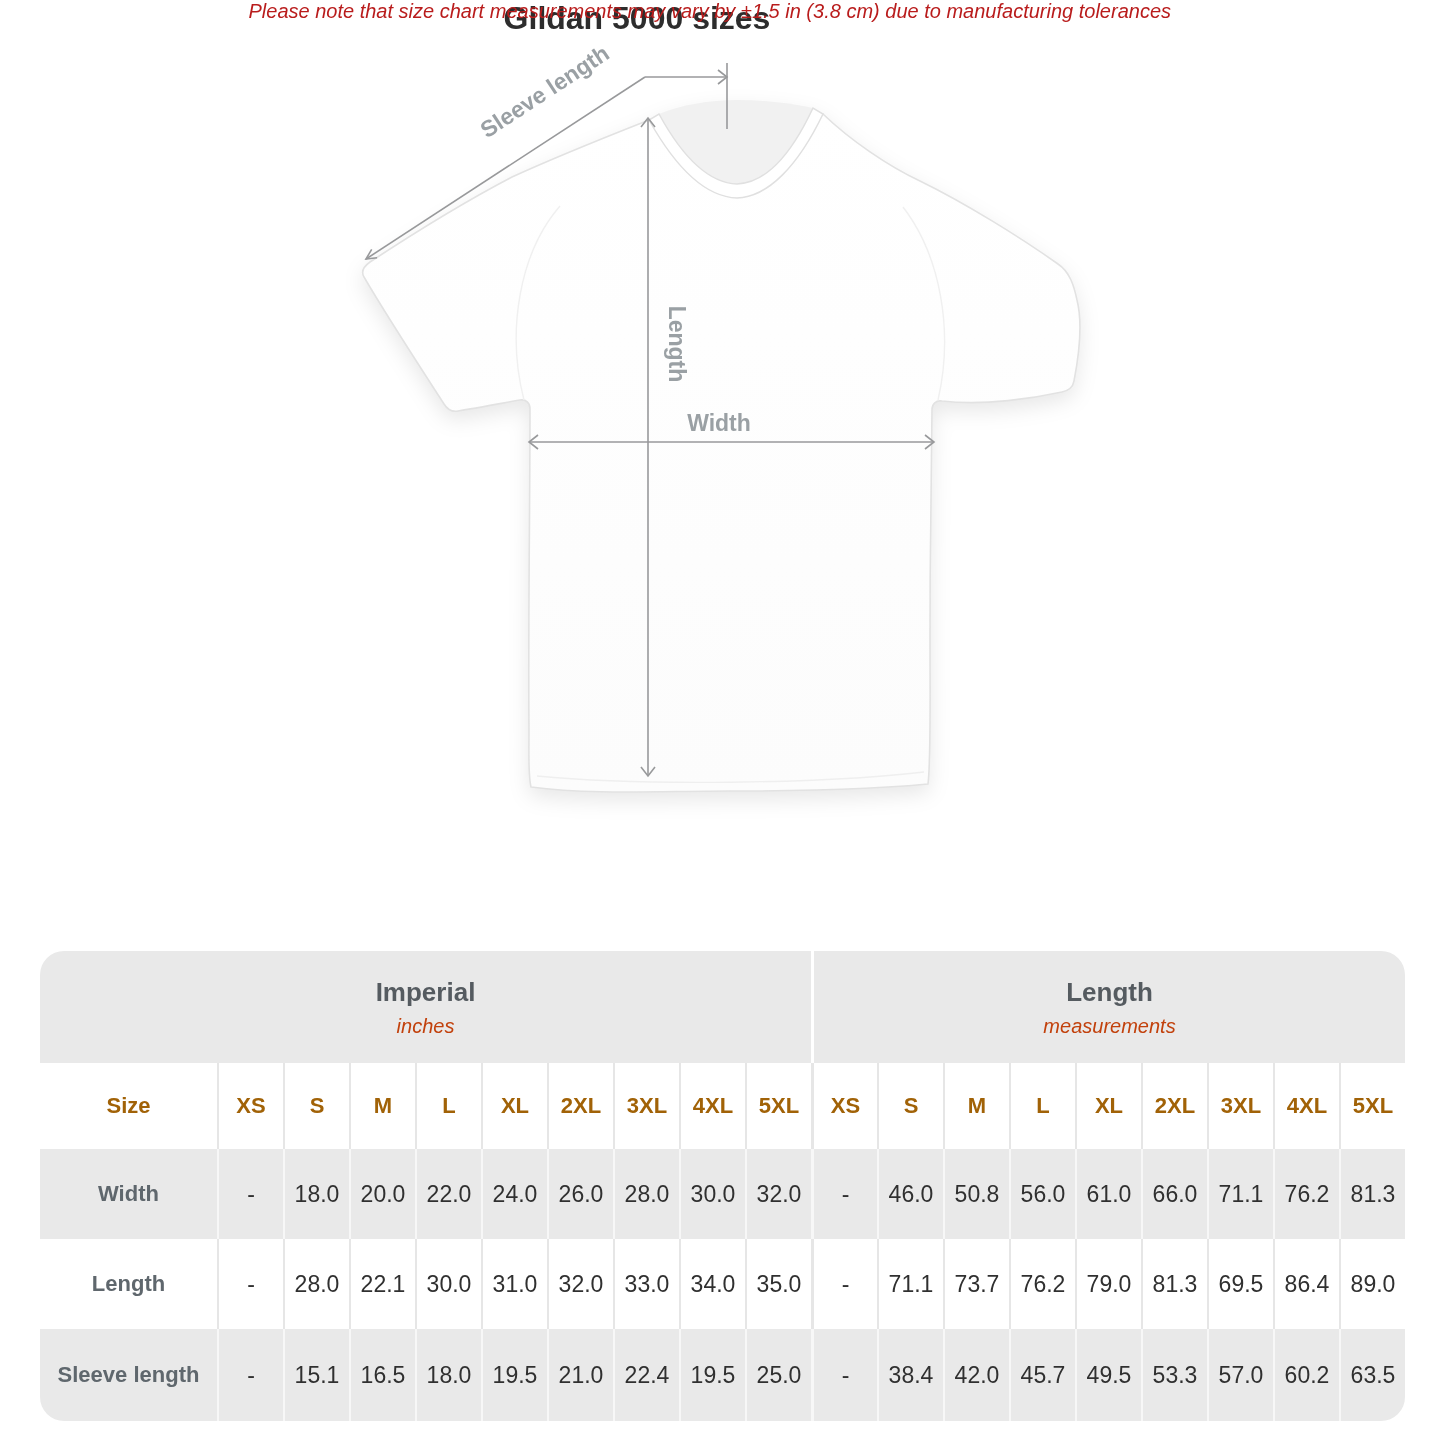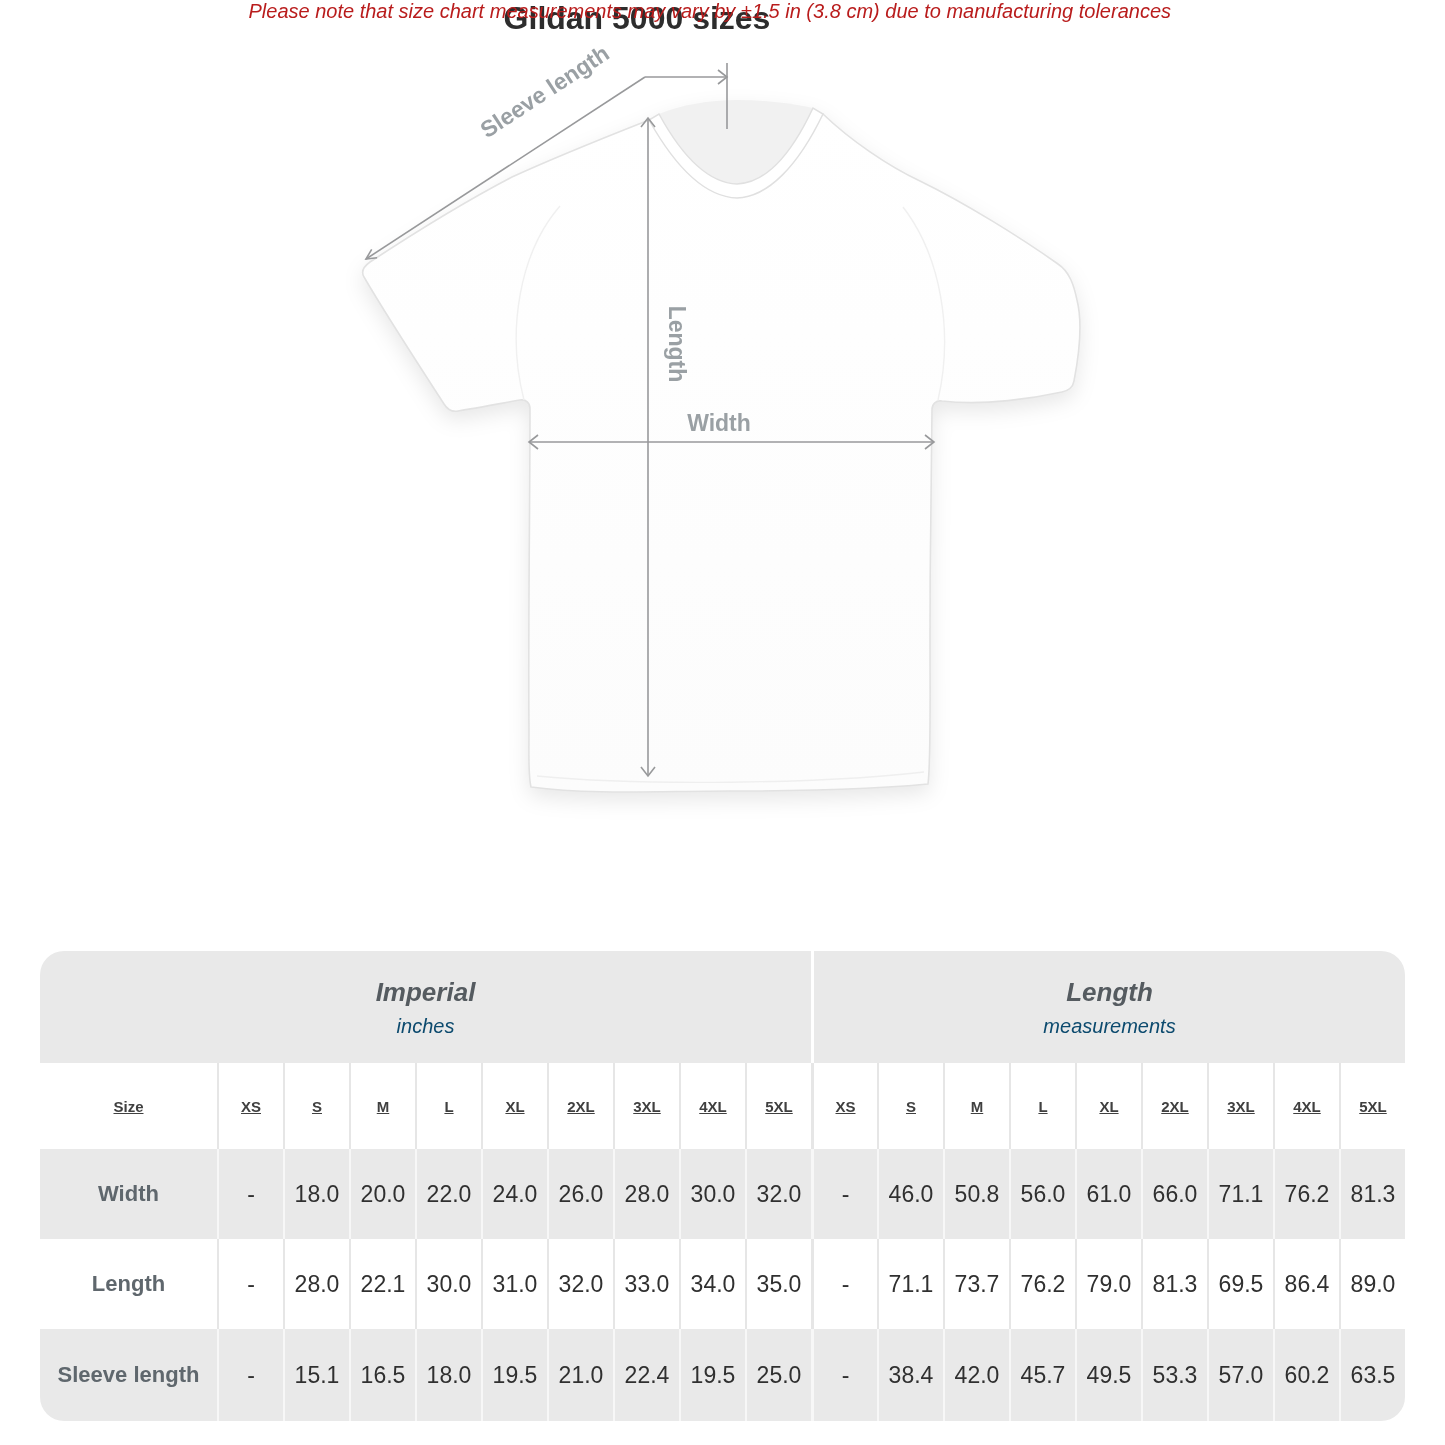--- a/index.html
+++ b/index.html
@@ -29,36 +29,36 @@
   .size-table {
     position:absolute; left:40px; top:951px; width:1365px; height:470px;
     border-radius:24px; overflow:hidden; background:#fff;
   }
   .unit-band { display:grid; grid-template-columns:771px 3px auto; height:112px; }
   .unit-band .gap { background:#ffffff; }
   .unit-sec {
     background:#e9e9e9; display:flex; flex-direction:column;
     align-items:center; justify-content:center; gap:7px;
   }
-  .unit-name { font-size:26px; font-weight:bold; font-style:italic; color:#555b60; }
-  .unit-sub  { font-size:20px; font-style:italic; color:#0c4a6e; }
+  .unit-name { font-size:26px; font-weight:bold; color:#555b60; }
+  .unit-sub  { font-size:20px; font-style:italic; color:#c2410c; }
 
   .trow { display:grid; grid-template-columns:177px repeat(18, 1fr); }
   .trow > div {
     display:flex; align-items:center; justify-content:center;
     text-align:center; line-height:1;
   }
   .trow > div + div { border-left:2px solid var(--sep); }
   .trow > div:nth-child(11) { border-left-width:3px; }
   .row-white { background:#ffffff; --sep:#e6e6e6; }
   .row-gray  { background:#e9e9e9; --sep:#f7f7f7; }
   .thead { height:86px; }
   .drow  { height:90px; }
   .drow:last-child { height:92px; }
-  .thead-label, .thead-size { font-size:15px; font-weight:bold; color:#404040;text-decoration:underline; }
+  .thead-label, .thead-size { font-size:22px; font-weight:bold; color:#a16207; }
   .row-label { font-size:22px; font-weight:bold; color:#5f676d; }
   .value { font-size:23px; color:#303030; }
 </style>
 </head>
 <body>
 
 <div class="page">
 
   <div class="diagram-wrap">
     <svg viewBox="0 0 1445 845">

